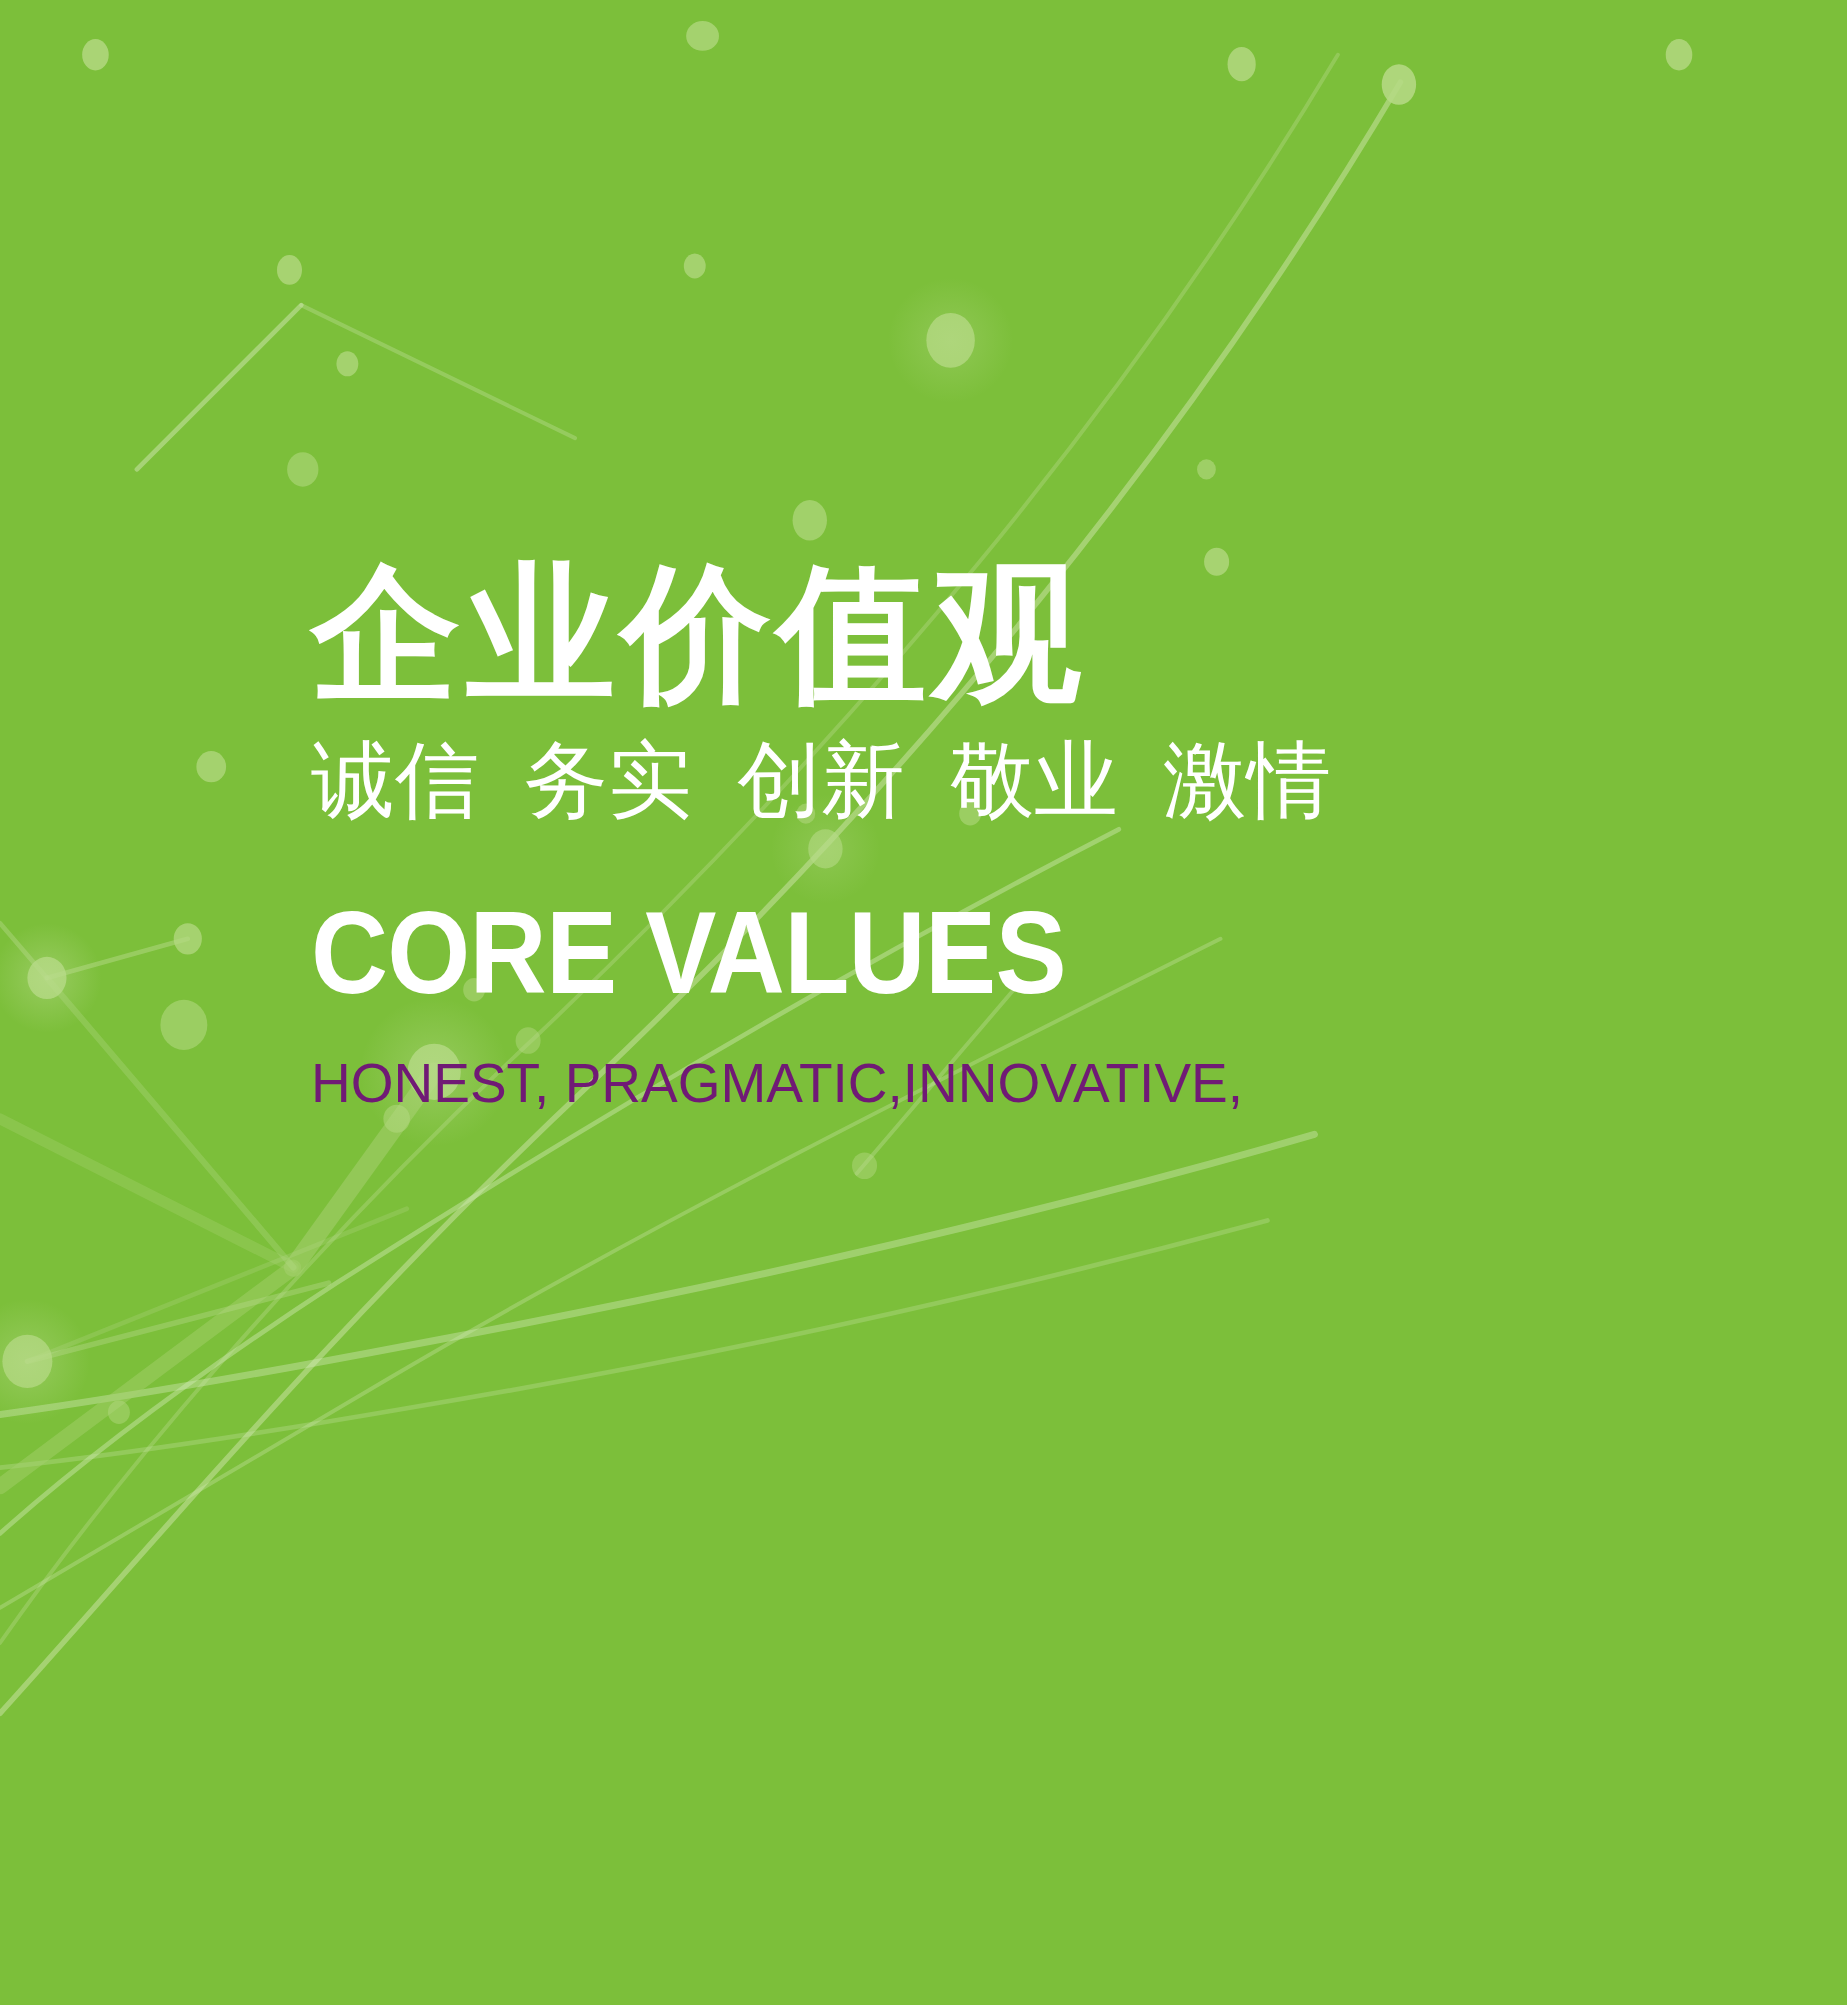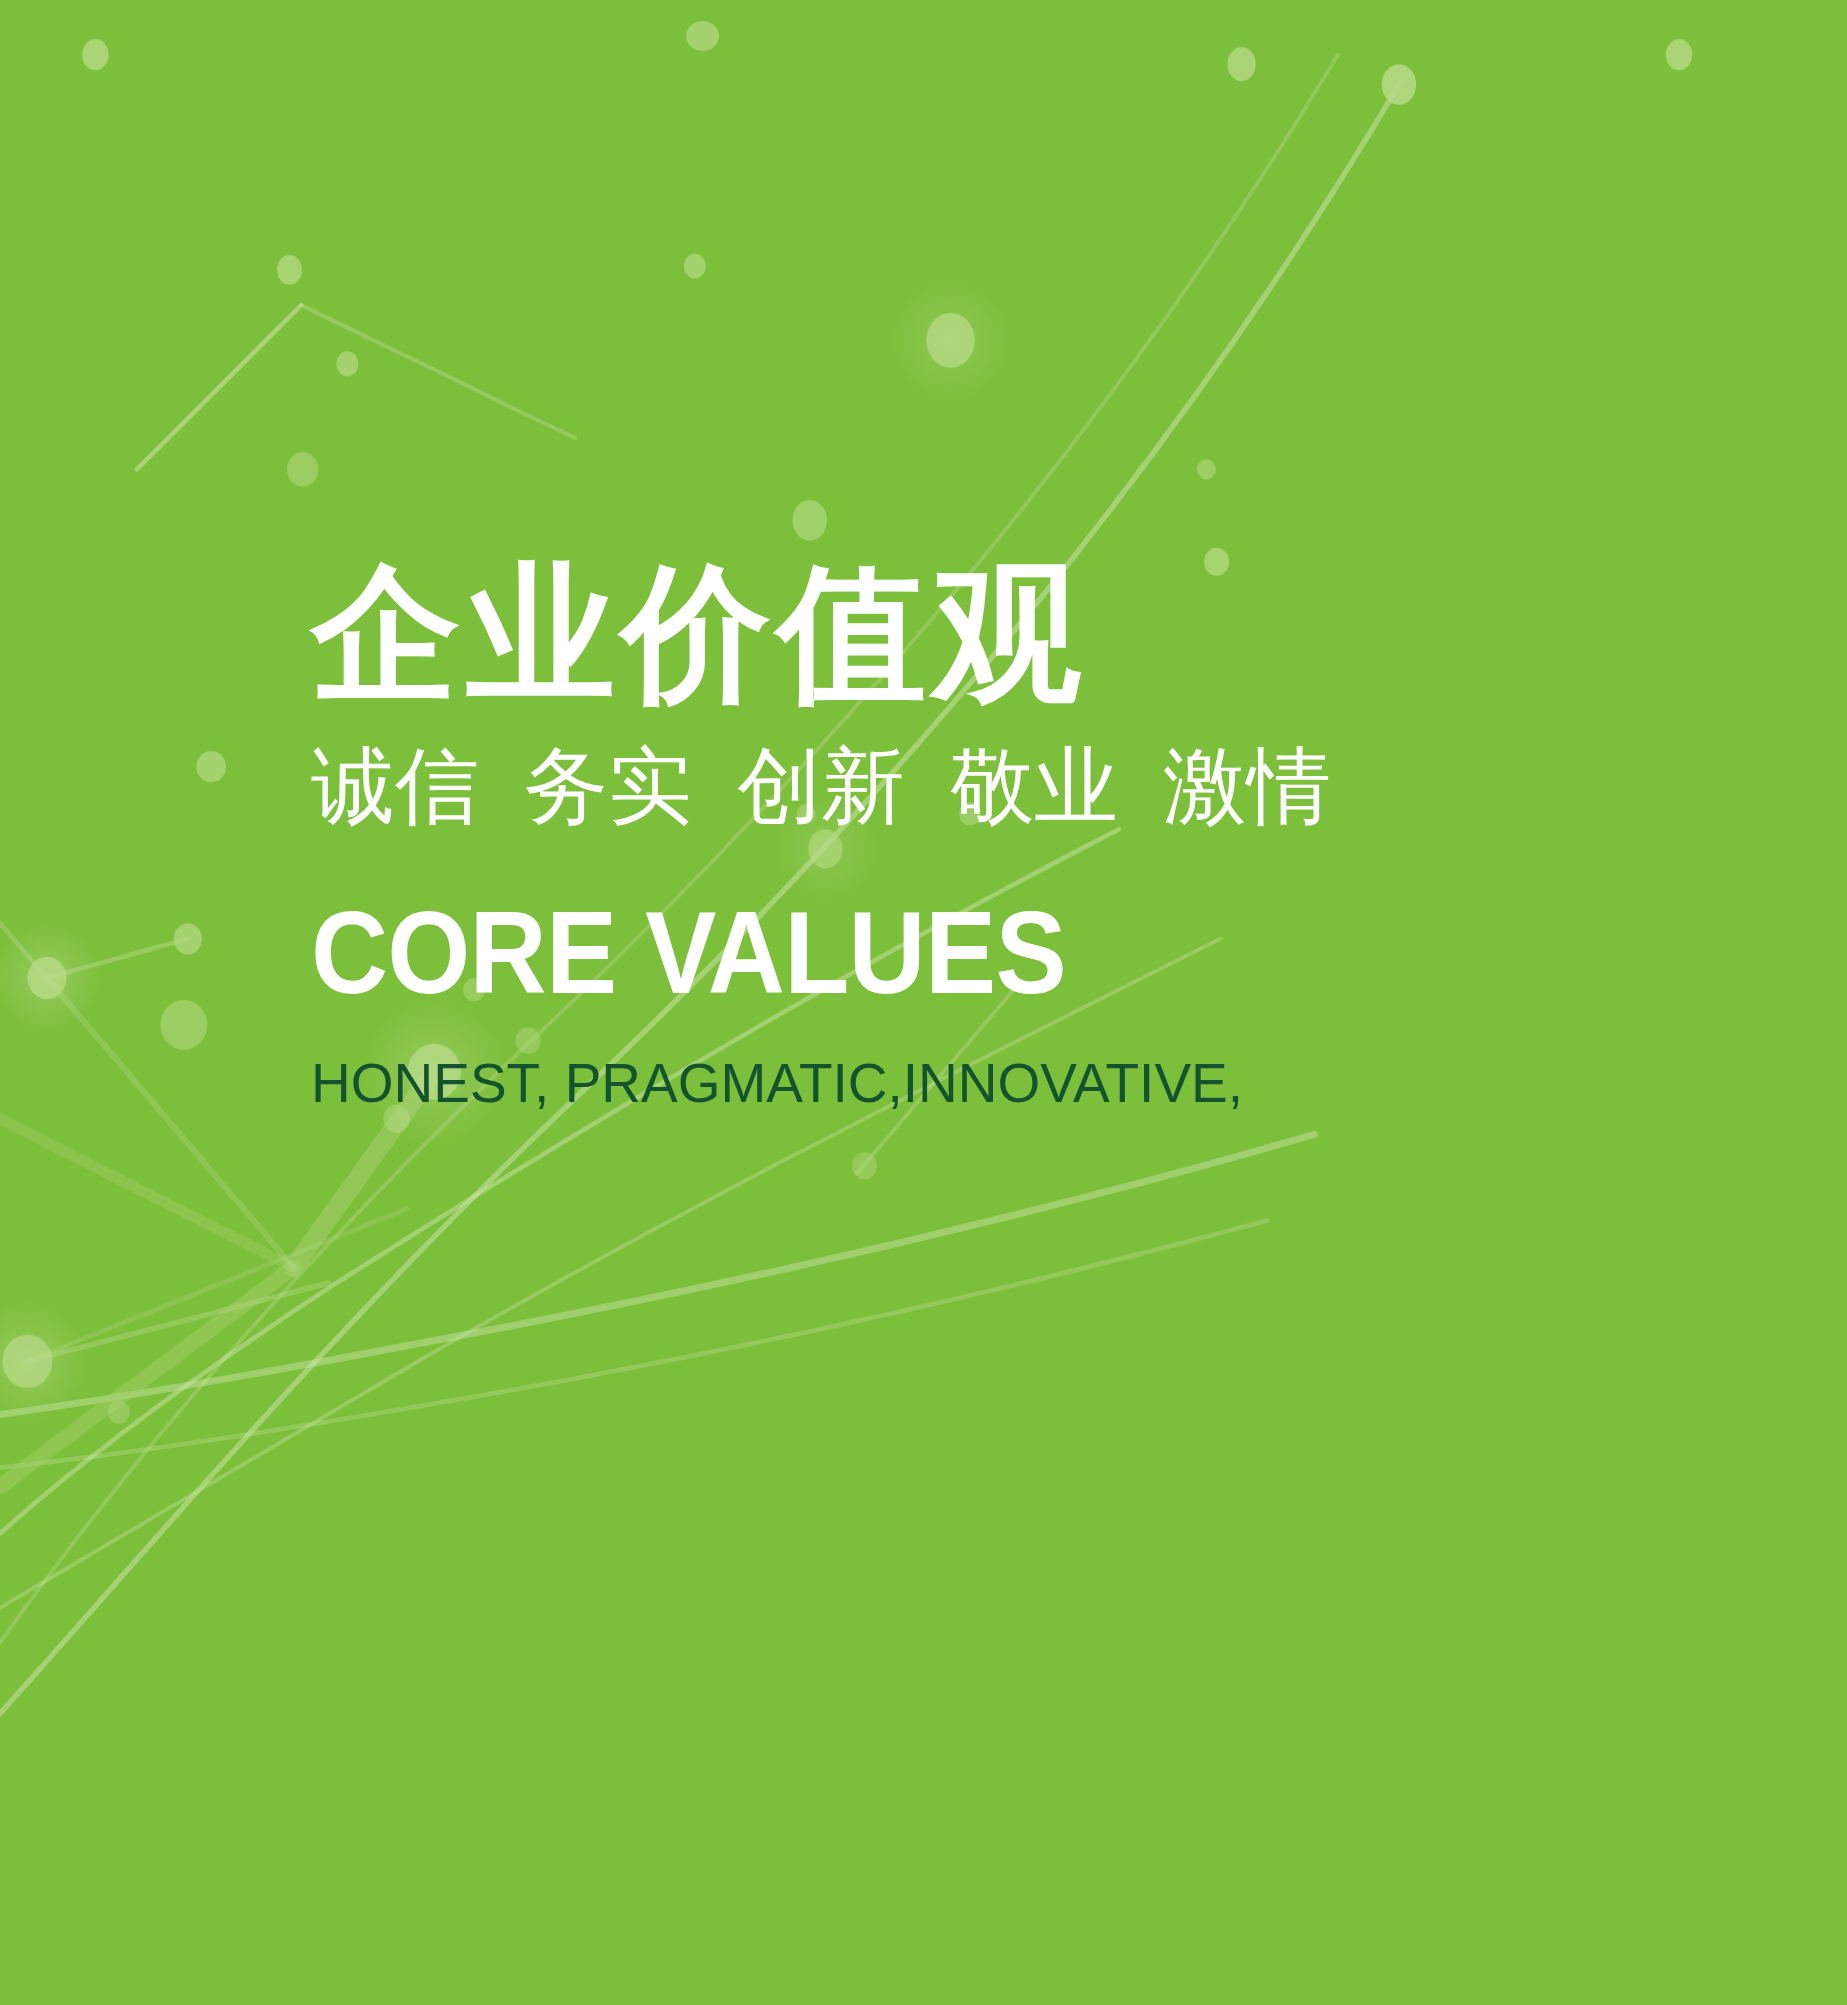--- a/index.html
+++ b/index.html
@@ -46,40 +46,40 @@
     font-family: "DejaVu Sans", "Liberation Sans", sans-serif;
   }
 
   .subtitle-cn {
     color: #ffffff;
     font-size: 84px;
     font-weight: 400;
     line-height: 1.25;
     margin: 22px 0 0 0;
     white-space: nowrap;
-    font-family: Liberation Serif, serif;
+    font-family: Liberation Mono, monospace;
   }
   .subtitle-cn .kw { margin-right: 45px; }
   .subtitle-cn .kw:last-child { margin-right: 0; }
 
   .title-en {
     color: #ffffff;
     font-size: 116px;
     font-weight: 700;
     line-height: 1.0;
     letter-spacing: -0.8px;
     margin: 56px 0 0 0;
     white-space: nowrap;
     transform: scaleX(0.92);
     transform-origin: left center;
     font-family: "Liberation Sans", "DejaVu Sans", sans-serif;
   }
 
   .body-en {
-    color: #14532d;
+    color: #701a75;
     font-size: 55px;
     font-weight: 400;
     line-height: 1.42;
     letter-spacing: 0px;
     margin: 33px 0 0 0;
     font-family: "Liberation Sans", "DejaVu Sans", sans-serif;
   }
   .body-en .ln { display: block; white-space: nowrap; }
 </style>
 </head>

